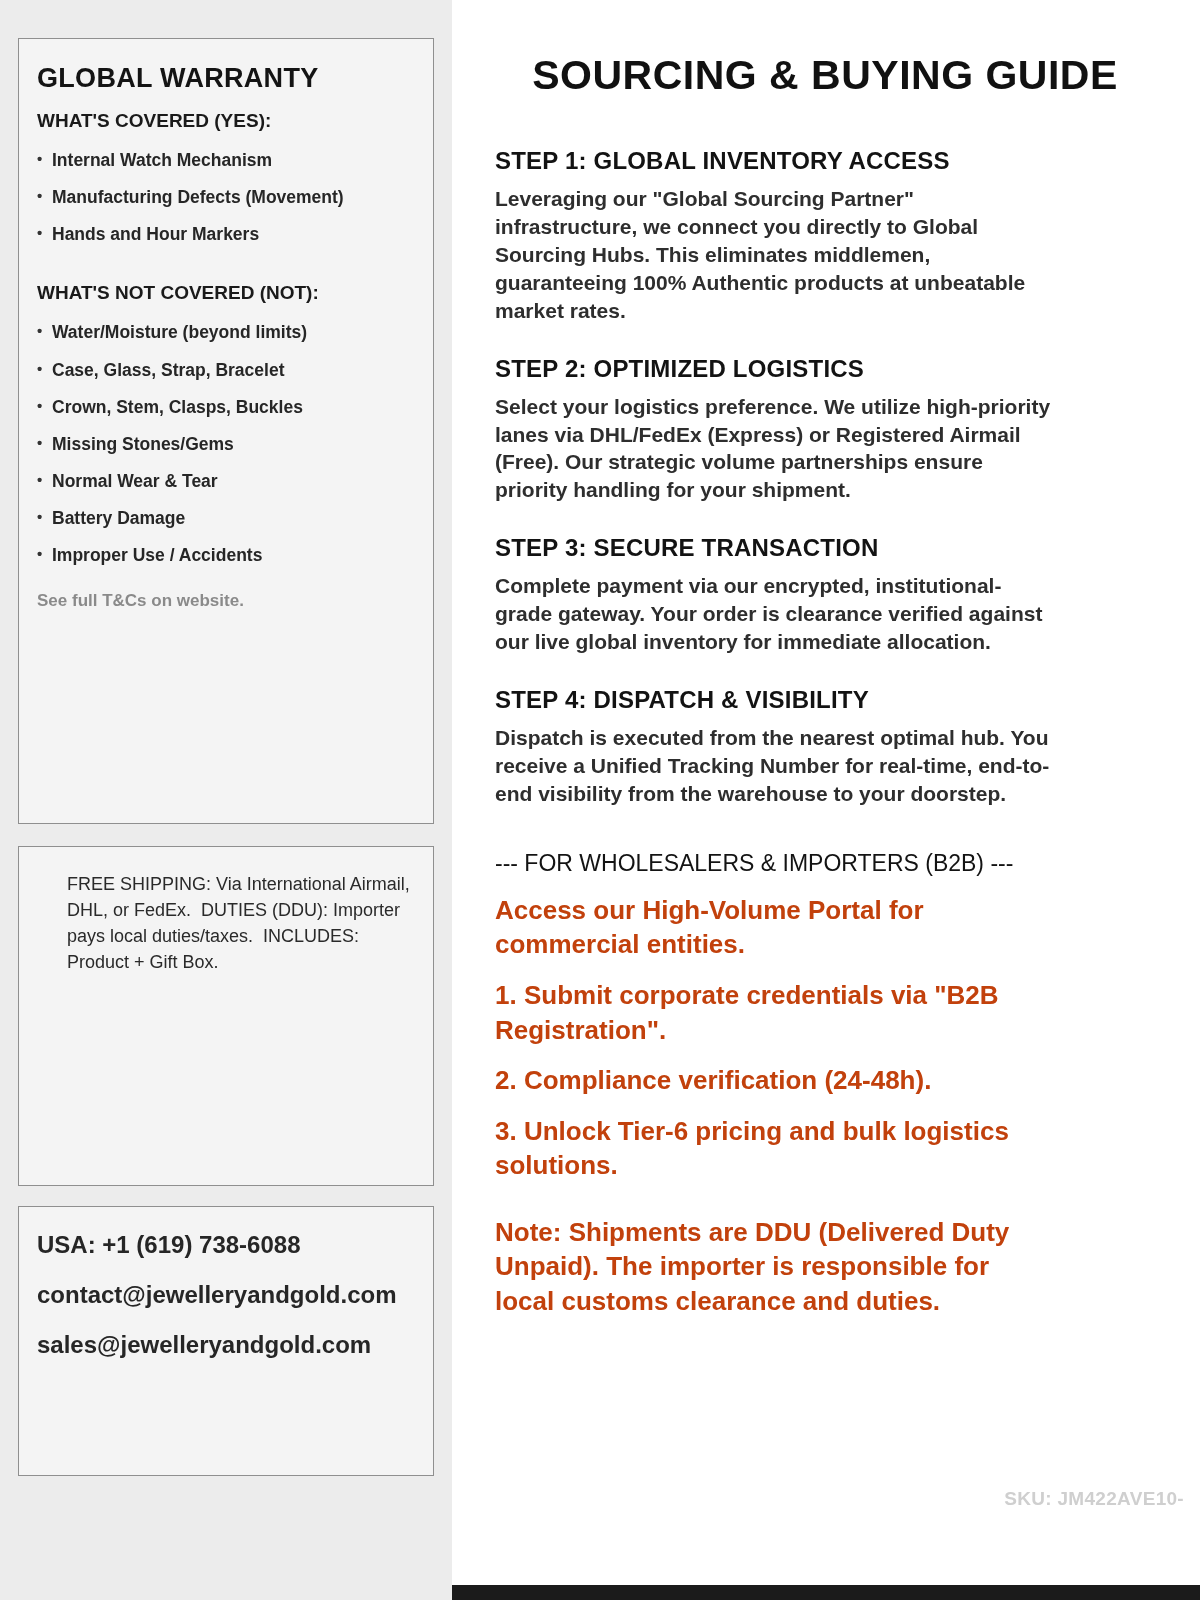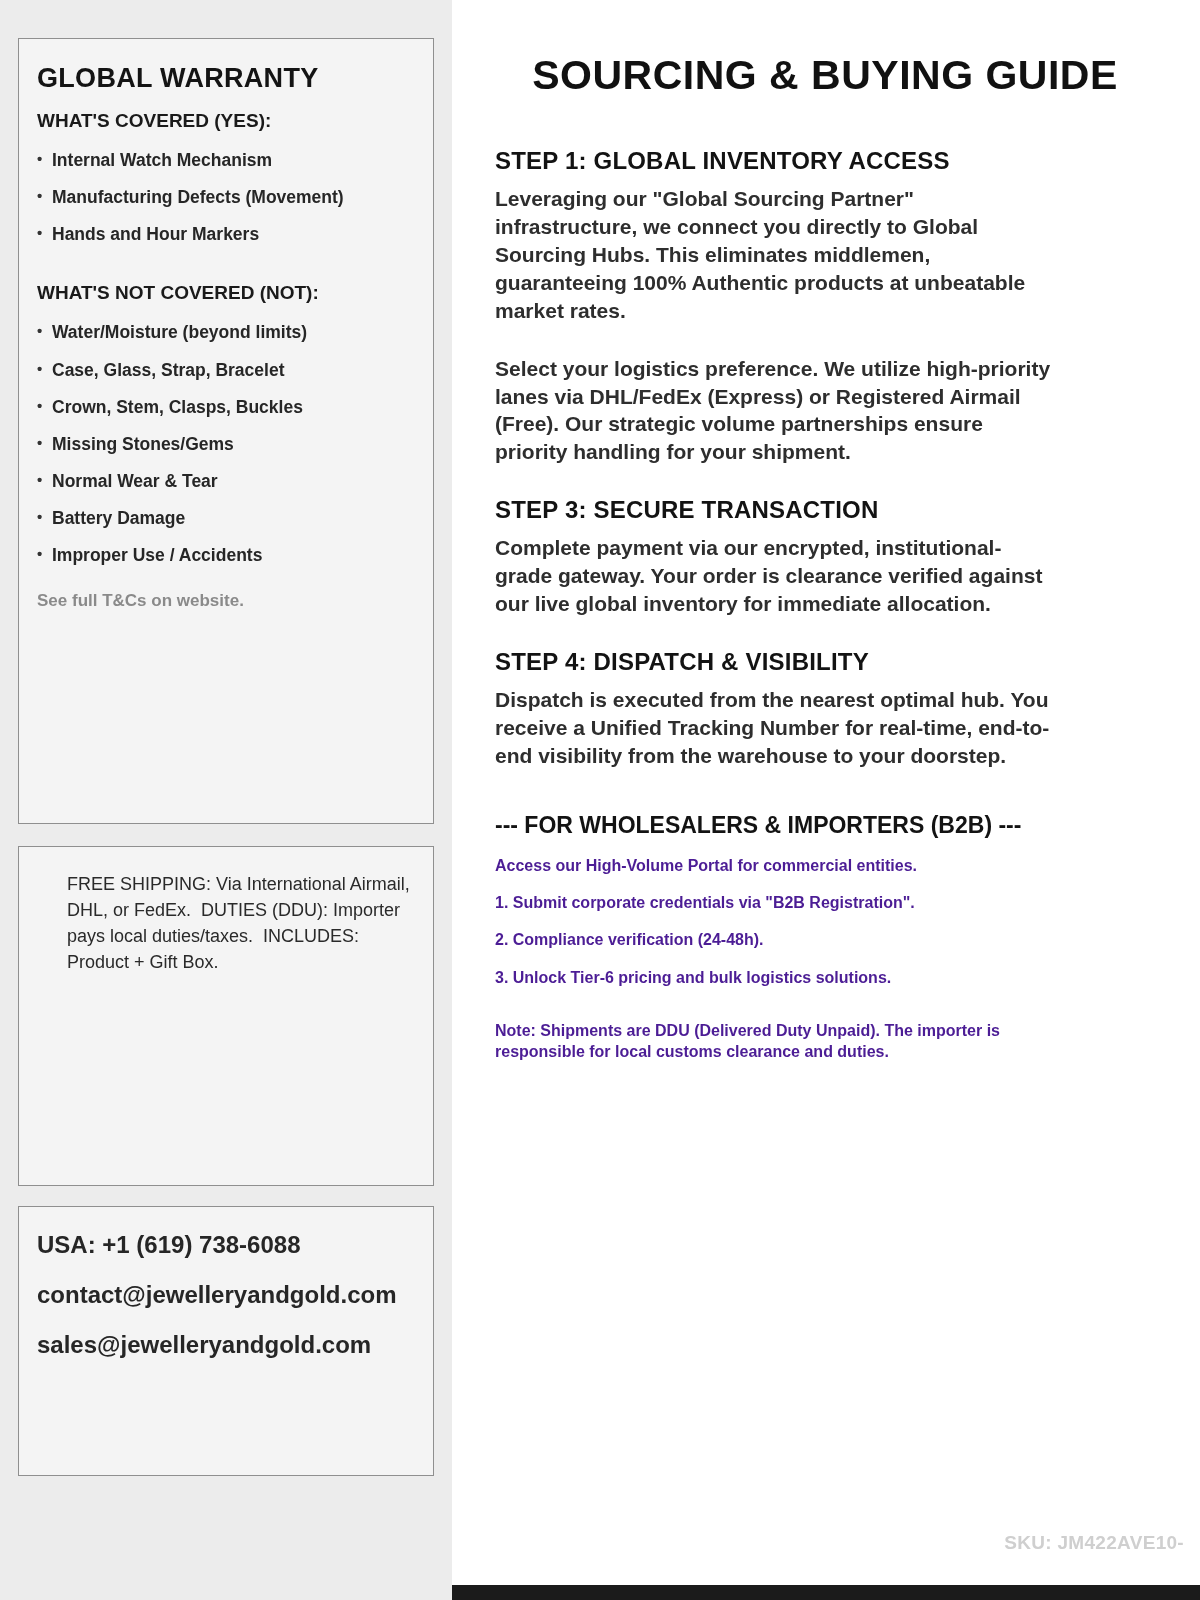--- a/index.html
+++ b/index.html
@@ -107,37 +107,37 @@
   .step-body {
     font-size: 21px;
     font-weight: 700;
     color: #2e2e2e;
     line-height: 1.33;
     max-width: 562px;
   }
   .b2b { margin-top: 42px; }
   .b2b-heading {
     font-size: 23px;
-    font-weight: 700;
+    font-weight: 400;
     color: #131313;
     margin-bottom: 16px;
   }
   .b2b-para {
-    font-size: 16px;
-    font-weight: 700;
-    color: #4c1d95;
+    font-size: 26px;
+    font-weight: 700;
+    color: #c2410c;
     line-height: 1.33;
     max-width: 575px;
     margin-bottom: 16px;
   }
   .b2b-note { margin-top: 32px; max-width: 520px; }
   .sku-text {
     position: absolute;
     right: 16px;
-    top: 1532px;
+    top: 1488px;
     font-size: 19px;
     font-weight: 700;
     color: #cfcfcf;
     letter-spacing: 0.3px;
   }
   .bottom-bar {
     position: absolute;
     left: 452px;
     right: 0;
     bottom: 0;
@@ -186,20 +186,21 @@
 
   <main class="main">
     <h1 class="main-title">SOURCING &amp; BUYING GUIDE</h1>
 
     <section class="step">
       <h2 class="step-heading">STEP 1: GLOBAL INVENTORY ACCESS</h2>
       <p class="step-body">Leveraging our "Global Sourcing Partner" infrastructure, we connect you directly to Global Sourcing Hubs. This eliminates middlemen, guaranteeing 100% Authentic products at unbeatable market rates.</p>
     </section>
 
     <section class="step">
+      <h2 class="step-heading">STEP 2: OPTIMIZED LOGISTICS</h2>
       <p class="step-body">Select your logistics preference. We utilize high-priority lanes via DHL/FedEx (Express) or Registered Airmail (Free). Our strategic volume partnerships ensure priority handling for your shipment.</p>
     </section>
 
     <section class="step">
       <h2 class="step-heading">STEP 3: SECURE TRANSACTION</h2>
       <p class="step-body">Complete payment via our encrypted, institutional-grade gateway. Your order is clearance verified against our live global inventory for immediate allocation.</p>
     </section>
 
     <section class="step">
       <h2 class="step-heading">STEP 4: DISPATCH &amp; VISIBILITY</h2>

